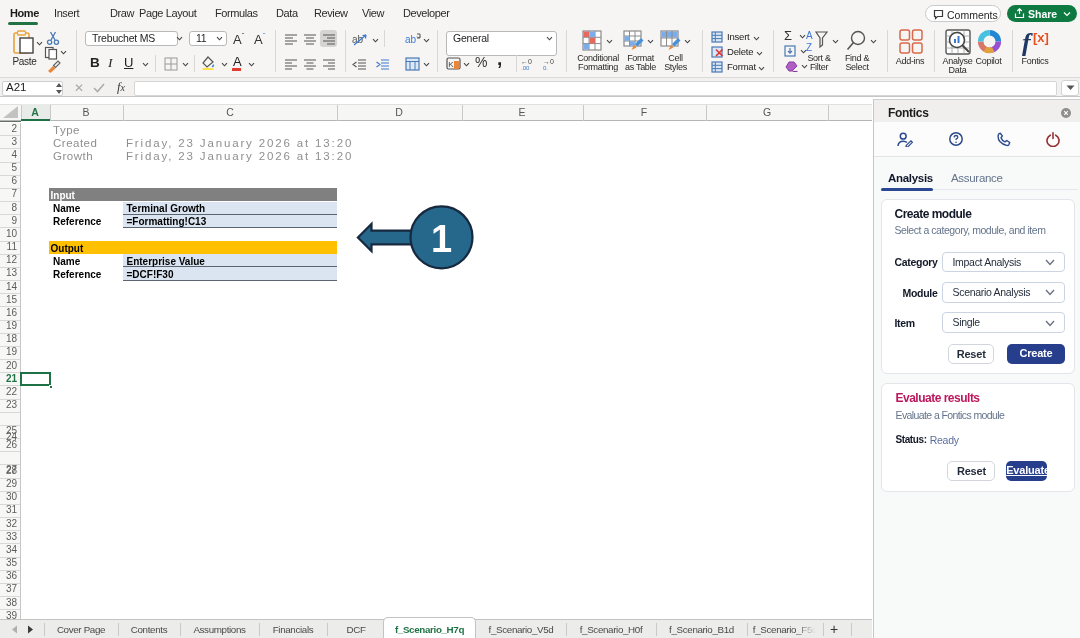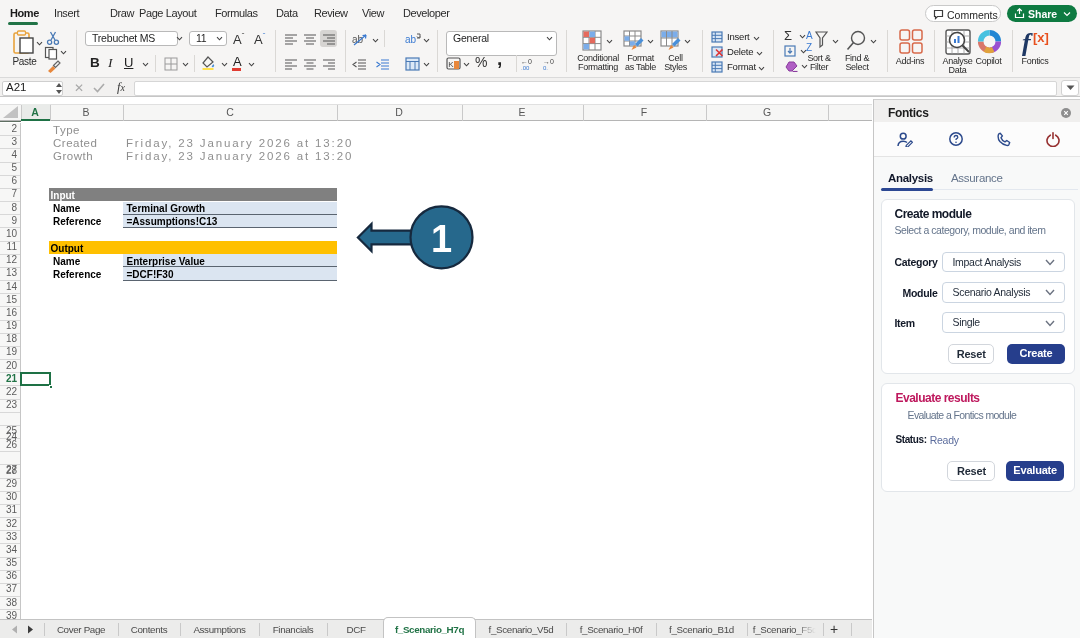--- a/index.html
+++ b/index.html
@@ -433,21 +433,21 @@
     <div class="cellrow" style="left:126px;top:39.7px;color:#8f8f8f;font-weight:normal;font-size:11.5px;letter-spacing:1.85px;">Friday, 23 January 2026 at 13:20</div>
     <div class="cellrow" style="left:53px;top:52.8px;color:#8f8f8f;font-weight:normal;font-size:11.5px;letter-spacing:0.5px;">Growth</div>
     <div class="cellrow" style="left:126px;top:52.8px;color:#8f8f8f;font-weight:normal;font-size:11.5px;letter-spacing:1.85px;">Friday, 23 January 2026 at 13:20</div>
     <div class="abs" style="left:49px;top:91.3px;width:287.5px;height:13.2px;background:#808080;"></div>
     <div class="cellrow" style="left:50.5px;top:91.8px;color:#fff;font-weight:bold;">Input</div>
     <div class="cellrow" style="left:53px;top:105px;">Name</div>
     <div class="abs" style="left:123px;top:104.5px;width:213.5px;height:13.2px;background:#dbe5f1;border-bottom:1px solid #5a6470;"></div>
     <div class="cellrow" style="left:126.5px;top:105px;font-weight:bold;">Terminal Growth</div>
     <div class="cellrow" style="left:53px;top:118.2px;">Reference</div>
     <div class="abs" style="left:123px;top:117.7px;width:213.5px;height:13.2px;background:#dbe5f1;border-bottom:1px solid #5a6470;"></div>
-    <div class="cellrow" style="left:126.5px;top:118.2px;font-weight:bold;">=Assumptions!C13</div>
+    <div class="cellrow" style="left:126.5px;top:118.2px;font-weight:bold;">=Formatting!C13</div>
     <div class="abs" style="left:49px;top:144px;width:287.5px;height:13.2px;background:#ffc000;"></div>
     <div class="cellrow" style="left:50.5px;top:144.5px;font-weight:bold;">Output</div>
     <div class="cellrow" style="left:53px;top:157.7px;">Name</div>
     <div class="abs" style="left:123px;top:157.2px;width:213.5px;height:13.2px;background:#dbe5f1;border-bottom:1px solid #5a6470;"></div>
     <div class="cellrow" style="left:126.5px;top:157.7px;font-weight:bold;text-align:center;">Enterprise Value</div>
     <div class="cellrow" style="left:53px;top:170.9px;">Reference</div>
     <div class="abs" style="left:123px;top:170.4px;width:213.5px;height:13.2px;background:#dbe5f1;border-bottom:1px solid #5a6470;"></div>
     <div class="cellrow" style="left:126.5px;top:170.9px;font-weight:bold;">=DCF!F30</div>
 
     <svg class="abs" style="left:350px;top:100px;" width="130" height="81" viewBox="0 0 130 81">
@@ -542,19 +542,19 @@
       <div class="pselect" style="top:112.8px;">Single</div>
       <svg class="abs" style="left:163px;top:119.9px;" width="10" height="7" viewBox="0 0 10 7">
         <path d="M1 1 L5 5.5 L9 1" fill="none" stroke="#6b7280" stroke-width="1.4"></path>
       </svg>
       <div class="btn btn-light" style="left:65.8px;top:144.4px;width:46.7px;">Reset</div>
       <div class="btn btn-navy" style="left:124.8px;top:144.4px;width:58.3px;">Create</div>
     </div>
 
     <div class="card" style="top:283px;height:108.7px;">
       <div class="abs" style="left:13.5px;top:7px;font-size:12px;letter-spacing:-0.5px;font-weight:bold;color:#be185d;">Evaluate results</div>
-      <div class="abs" style="left:13.5px;top:25px;font-size:10.5px;letter-spacing:-0.6px;color:#64748b;white-space:nowrap;margin-left:12px;">Evaluate a Fontics module</div>
+      <div class="abs" style="left:13.5px;top:25px;font-size:10.5px;letter-spacing:-0.6px;color:#64748b;white-space:nowrap;">Evaluate a Fontics module</div>
       <div class="abs" style="left:13.5px;top:49.5px;font-size:10px;letter-spacing:-0.4px;font-weight:bold;color:#111827;">Status:</div>
       <div class="abs" style="left:47.8px;top:49.5px;font-size:10.5px;letter-spacing:-0.3px;color:#5d6e9e;">Ready</div>
       <div class="btn btn-light" style="left:65.4px;top:77.2px;width:48px;">Reset</div>
-      <div class="btn btn-navy" style="left:124.2px;top:77.2px;width:58px;">Evaluate</div>
+      <div class="btn btn-navy" style="left:124.2px;top:77.2px;width:41px;text-decoration:underline;">Evaluate</div>
     </div>
   </div>
 
 </body></html>

